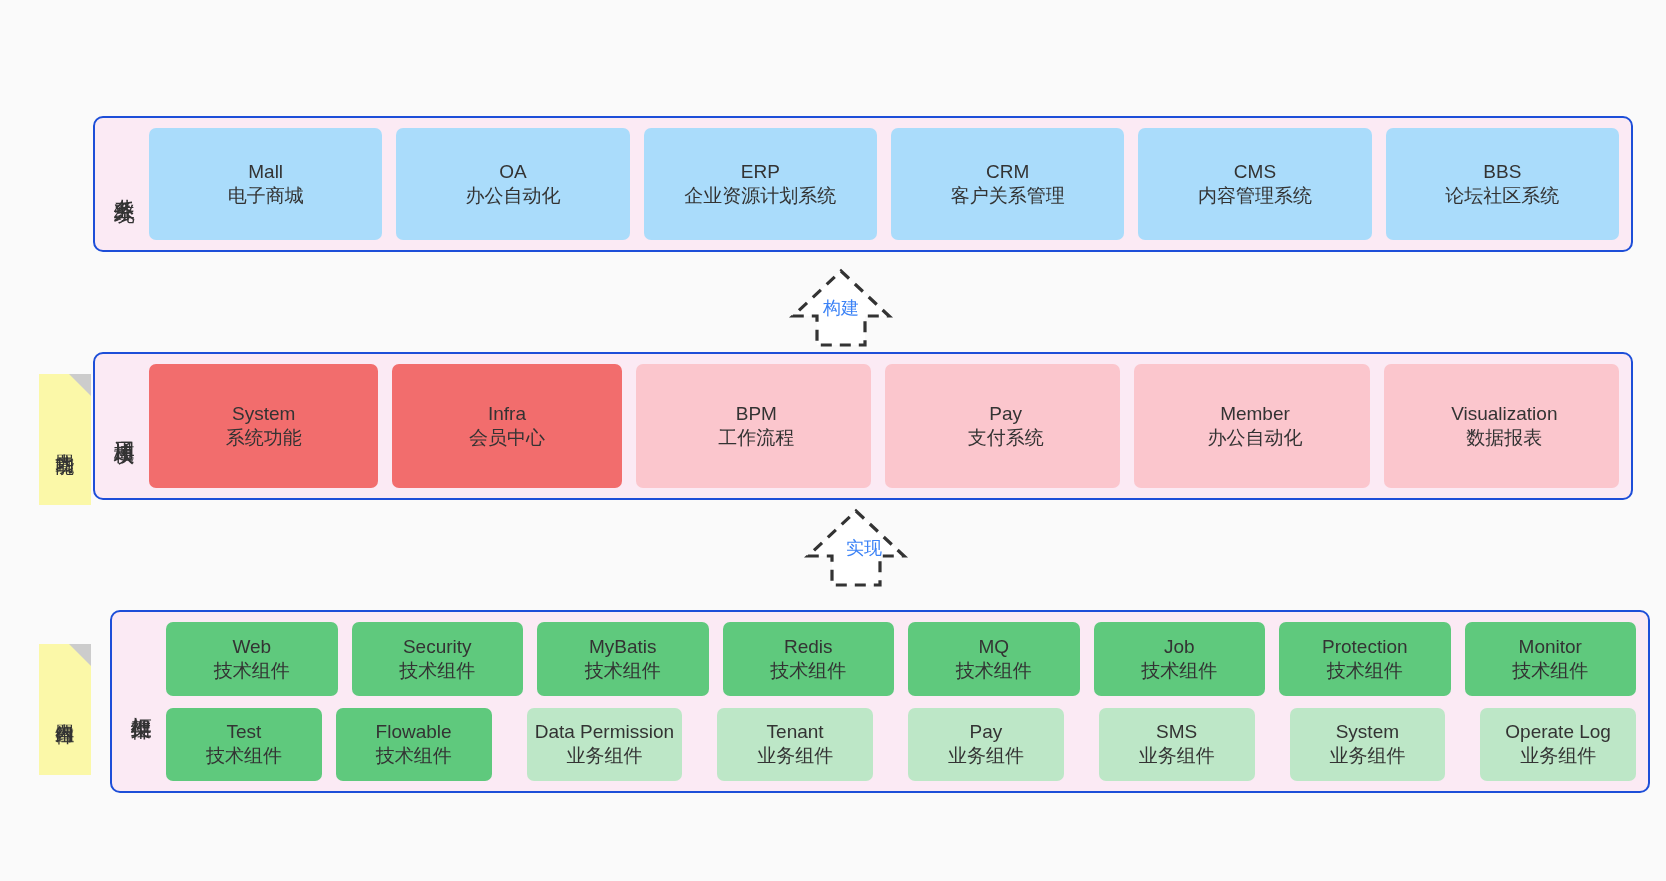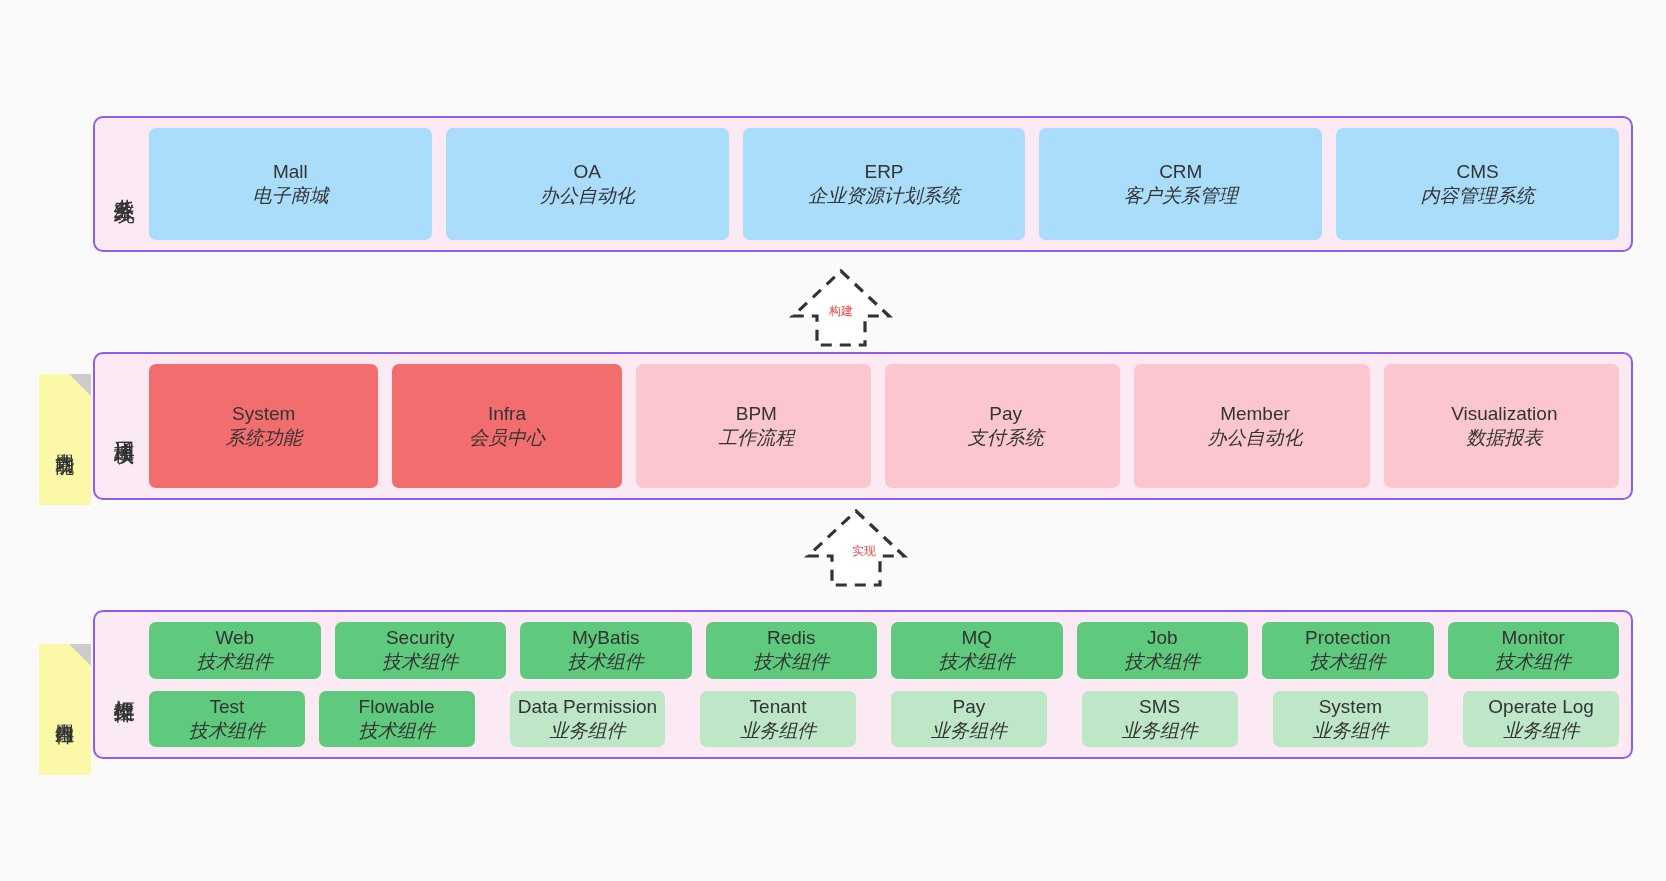--- a/index.html
+++ b/index.html
@@ -14,21 +14,21 @@
     width: 1666px;
     height: 881px;
     background: #fafafa;
     overflow: hidden;
   }
 
   
   .layer {
     position: absolute;
     background: #fbeaf4;
-    border: 2px solid #8b5cf6;
+    border: 2px solid #1d4ed8;
     border-radius: 10px;
     display: flex;
     align-items: stretch;
     padding: 10px 12px;
   }
 
   
   .layer-title {
     flex: 0 0 auto;
     width: 34px;
@@ -66,21 +66,21 @@
     flex-direction: column;
     align-items: center;
     justify-content: center;
     text-align: center;
     font-size: 19px;
     color: #333333;
     line-height: 1.26;
     padding: 4px 6px;
   }
   .card .en { white-space: normal; }
-  .card .cn { white-space: nowrap; font-style: italic; }
+  .card .cn { white-space: nowrap; }
 
   
   .c-blue        { background: #aadcfb; }
   .c-red         { background: #f26d6d; }
   .c-pink        { background: #fbc6cd; padding-left: 12px; }
   .c-green       { background: #5fc97d; }
   .c-green-light { background: #bde7c7; margin-left: 21px; }
 
   
   .note {
@@ -113,22 +113,22 @@
   
   .arrow {
     position: absolute;
   }
   .arrow svg { display: block; overflow: visible; }
   .arrow-label {
     position: absolute;
     left: 50%;
     transform: translateX(-50%);
     bottom: 6px;
-    font-size: 12px;
-    color: #ef4444;
+    font-size: 18px;
+    color: #3b82f6;
     background: transparent;
     white-space: nowrap;
     user-select: none;
   }
 </style>
 </head>
 <body>
 
 <div id="canvas">
 
@@ -148,20 +148,24 @@
           <span class="en">ERP</span>
           <span class="cn">企业资源计划系统</span>
         </div>
         <div class="card c-blue">
           <span class="en">CRM</span>
           <span class="cn">客户关系管理</span>
         </div>
         <div class="card c-blue">
           <span class="en">CMS</span>
           <span class="cn">内容管理系统</span>
+        </div>
+        <div class="card c-blue">
+          <span class="en">BBS</span>
+          <span class="cn">论坛社区系统</span>
         </div>
       </div>
     </div>
   </div>
 
   <div class="arrow" id="arrow-0" style="left:790px; top:268px; width:102px; height:80px;">
     <svg width="102" height="80" viewBox="0 0 102 80" aria-hidden="true">
       <path d="M51 3 L99 48 L75 48 L75 77 L27 77 L27 48 L3 48 Z" fill="#ffffff" stroke="#333333" stroke-width="3.2" stroke-dasharray="11 8" stroke-linecap="butt" stroke-linejoin="miter"></path>
     </svg>
     <span class="arrow-label" style="bottom:28px;">构建</span>
@@ -207,21 +211,21 @@
     <svg width="102" height="80" viewBox="0 0 102 80" aria-hidden="true">
       <path d="M51 3 L99 48 L75 48 L75 77 L27 77 L27 48 L3 48 Z" fill="#ffffff" stroke="#333333" stroke-width="3.2" stroke-dasharray="11 8" stroke-linecap="butt" stroke-linejoin="miter"></path>
     </svg>
     <span class="arrow-label" style="bottom:28px;margin-left:8px;">实现</span>
   </div>
 
   <div class="note" id="note-1" style="left:39px; top:644px; width:52px; height:131px;">
     <span>内置组件</span>
   </div>
 
-  <div class="layer" id="layer-2" style="left:93px; top:610px; width:1540px; height:149px;">
+  <div class="layer" id="layer-2" style="left:110px; top:610px; width:1540px; height:183px;">
     <div class="layer-title">框架组件</div>
     <div class="cards">
 
       <div class="card-row">
         <div class="card c-green">
           <span class="en">Web</span>
           <span class="cn">技术组件</span>
         </div>
         <div class="card c-green">
           <span class="en">Security</span>

